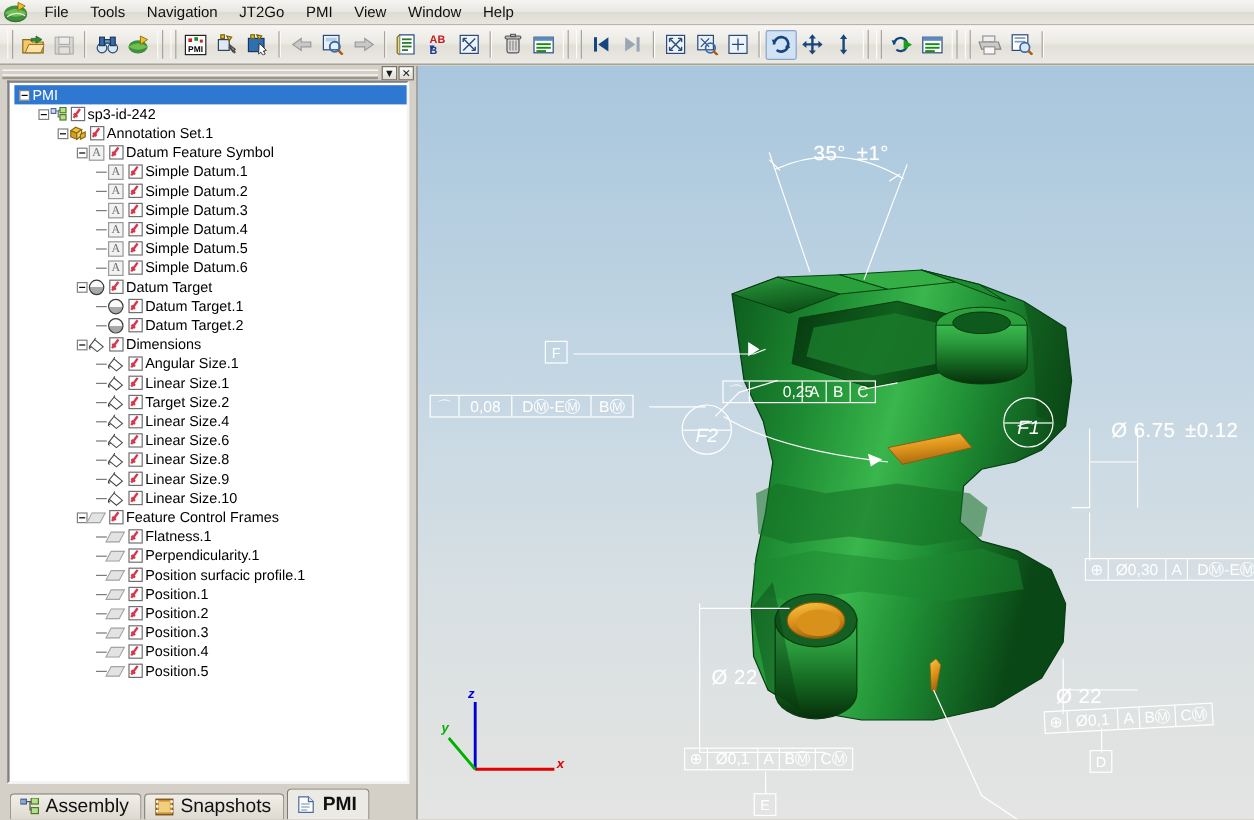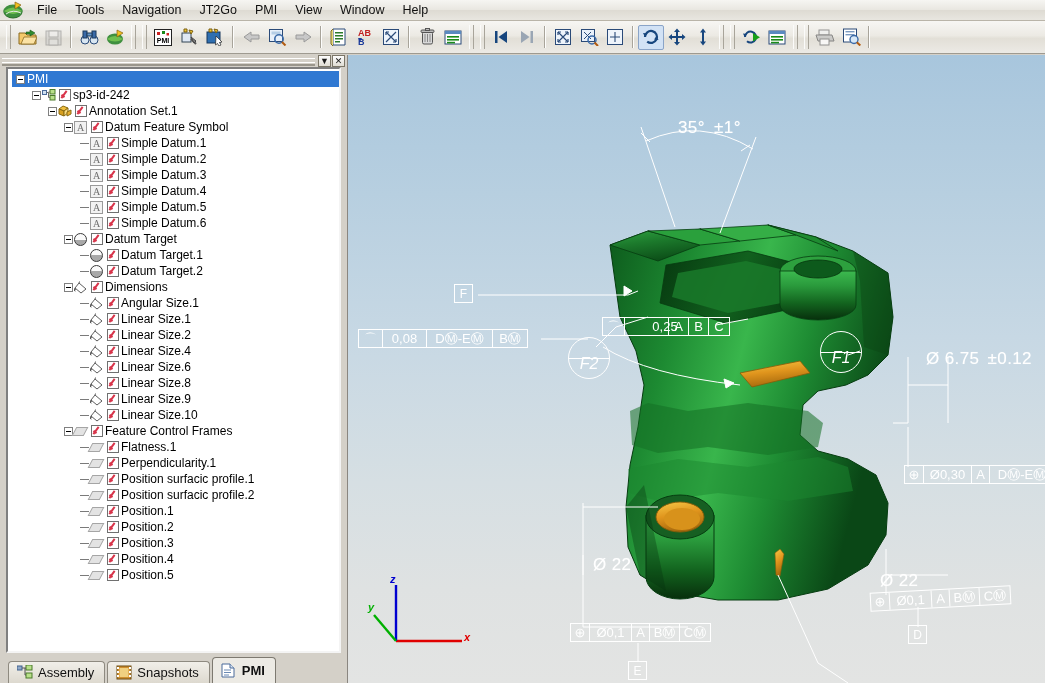--- a/index.html
+++ b/index.html
@@ -192,21 +192,21 @@
   }
   .tab {
     height: 22px;
     display: flex; align-items: center;
     padding: 0 10px 0 8px;
     margin-right: 2px;
     background: linear-gradient(to bottom,#f1efe9,#ddd9cf);
     border: 1px solid #8e8a80;
     border-bottom: none;
     border-radius: 4px 4px 0 0;
-    font-size: 13px; color: #111;
+    font-size: 16px; color: #111;
   }
   .tab.active {
     height: 26px;
     background: #eceae4;
     font-weight: bold;
     border-color: #7d7970;
   }
   .tab .tabicon { width: 16px; height: 15px; margin-right: 5px; position: relative; }
 
   
@@ -693,21 +693,21 @@
             </div>
             <div class="trow">
               <span class="tindent" style="width: 68px;"></span>
               <span class="elbow"></span>
               <span class="ticon"><svg width="15" height="13" viewBox="0 0 15 13">
                   <path d="M5 2 L12 8 L7 12 L1 7 Z" fill="#ffffff" stroke="#4a4a4a" stroke-width="0.9"></path>
                   <path d="M5 2 L5.5 0.5" stroke="#333" stroke-width="0.8"></path>
                   <path d="M1 7 L0 9 M0 9 l2 -0.4 M0 9 l1.2 1.4" stroke="#333" stroke-width="0.8" fill="none"></path>
                 </svg></span>
               <span class="chk"></span>
-              <span class="tlabel">Linear Size.2</span>
+              <span class="tlabel">Target Size.2</span>
             </div>
             <div class="trow">
               <span class="tindent" style="width: 68px;"></span>
               <span class="elbow"></span>
               <span class="ticon"><svg width="15" height="13" viewBox="0 0 15 13">
                   <path d="M5 2 L12 8 L7 12 L1 7 Z" fill="#ffffff" stroke="#4a4a4a" stroke-width="0.9"></path>
                   <path d="M5 2 L5.5 0.5" stroke="#333" stroke-width="0.8"></path>
                   <path d="M1 7 L0 9 M0 9 l2 -0.4 M0 9 l1.2 1.4" stroke="#333" stroke-width="0.8" fill="none"></path>
                 </svg></span>
               <span class="chk"></span>
@@ -785,29 +785,20 @@
               <span class="tlabel">Perpendicularity.1</span>
             </div>
             <div class="trow">
               <span class="tindent" style="width: 68px;"></span>
               <span class="elbow"></span>
               <span class="ticon">
                 <div class="ic-diamond"></div>
               </span>
               <span class="chk"></span>
               <span class="tlabel">Position surfacic profile.1</span>
-            </div>
-            <div class="trow">
-              <span class="tindent" style="width: 68px;"></span>
-              <span class="elbow"></span>
-              <span class="ticon">
-                <div class="ic-diamond"></div>
-              </span>
-              <span class="chk"></span>
-              <span class="tlabel">Position surfacic profile.2</span>
             </div>
             <div class="trow">
               <span class="tindent" style="width: 68px;"></span>
               <span class="elbow"></span>
               <span class="ticon">
                 <div class="ic-diamond"></div>
               </span>
               <span class="chk"></span>
               <span class="tlabel">Position.1</span>
             </div>
@@ -1019,21 +1010,21 @@
       <div class="dtarget" style="left:220px; top:282px;">F2</div>
 
       <div class="fcf" style="left:254px; top:262px;">
         <div class="cell" style="width:22px;">⌒</div>
         <div class="cell" style="width:44px;padding-left:40px;">0,25</div>
         <div class="cell" style="width:20px;">A</div>
         <div class="cell" style="width:20px;">B</div>
         <div class="cell" style="width:20px;">C</div>
       </div>
 
-      <div class="dtarget" style="left:472px; top:276px;">F1</div>
+      <div class="dtarget" style="left:488px; top:276px;">F1</div>
 
       <div class="anno" style="left:578px; top:294px;">
         <span>Ø 6.75</span>
         <span class="small" style="margin-left:3px;text-align:center;">±0.12</span>
       </div>
 
       <div class="fcf" style="left:556px; top:410px;">
         <div class="cell" style="width:19px;">⊕</div>
         <div class="cell" style="width:48px;">Ø0,30</div>
         <div class="cell" style="width:18px;">A</div>

